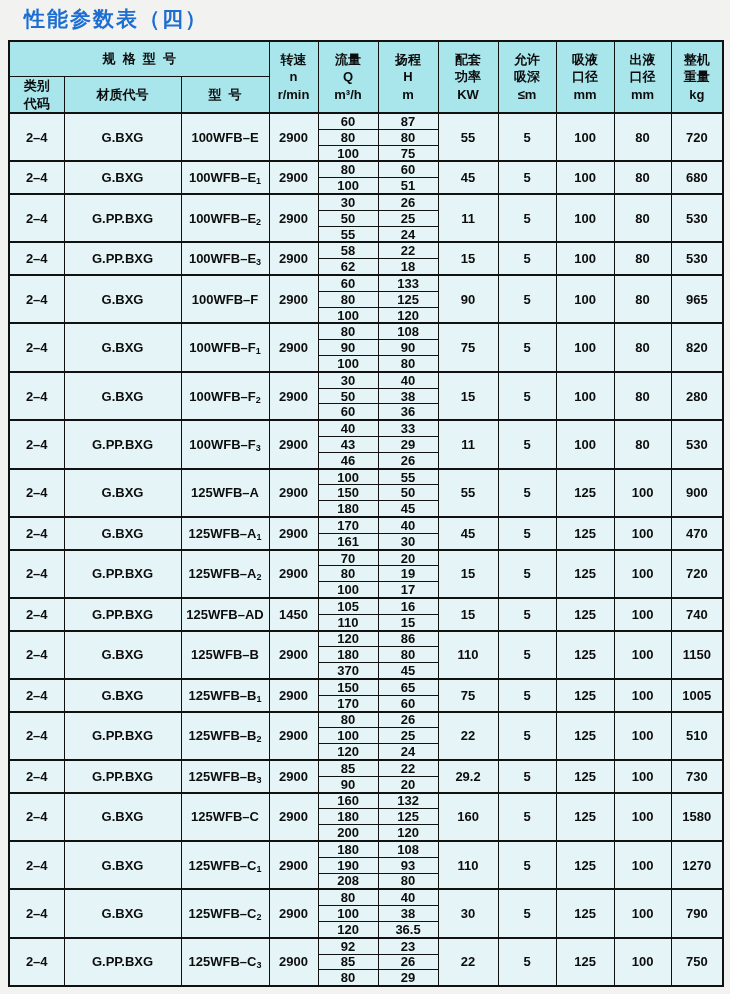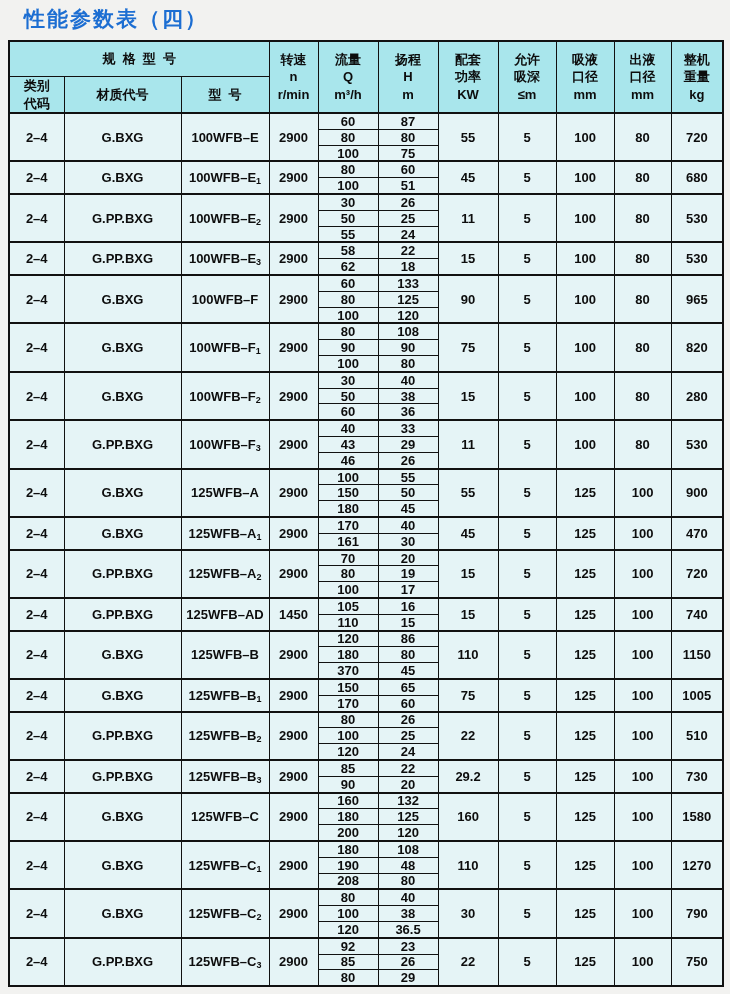--- a/index.html
+++ b/index.html
@@ -454,21 +454,21 @@
           <td>180</td>
           <td>108</td>
           <td rowspan="3">110</td>
           <td rowspan="3">5</td>
           <td rowspan="3">125</td>
           <td rowspan="3">100</td>
           <td rowspan="3">1270</td>
         </tr>
         <tr class="">
           <td>190</td>
-          <td>48</td>
+          <td>93</td>
         </tr>
         <tr class="">
           <td>208</td>
           <td>80</td>
         </tr>
         <tr class="group-start">
           <td rowspan="3">2–4</td>
           <td rowspan="3">G.BXG</td>
           <td rowspan="3">125WFB–C<sub>2</sub></td>
           <td rowspan="3">2900</td>

